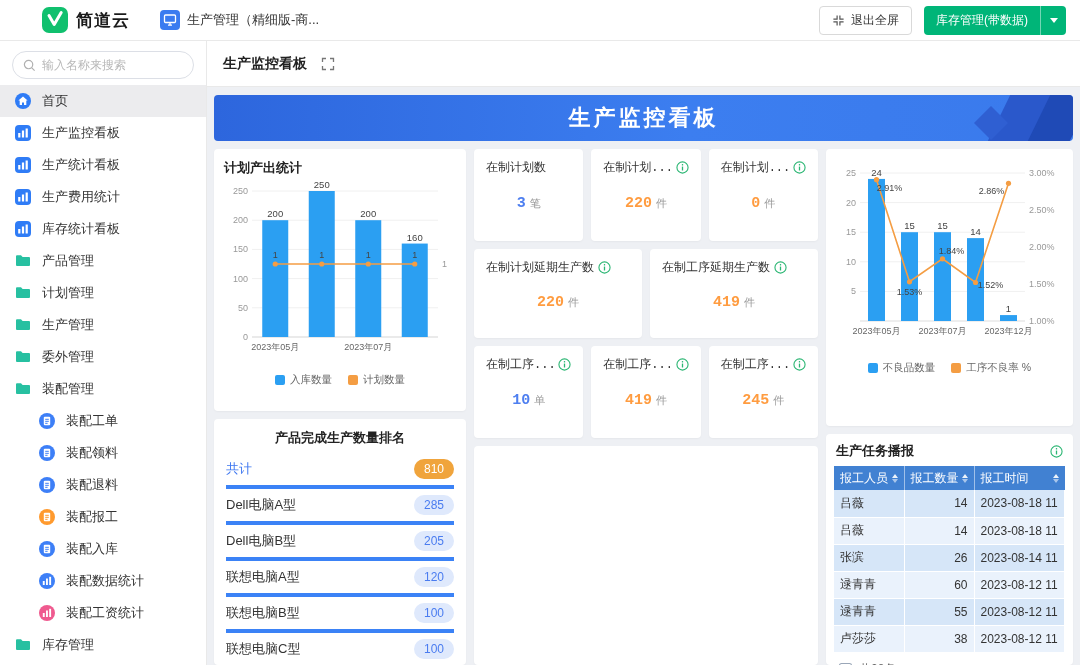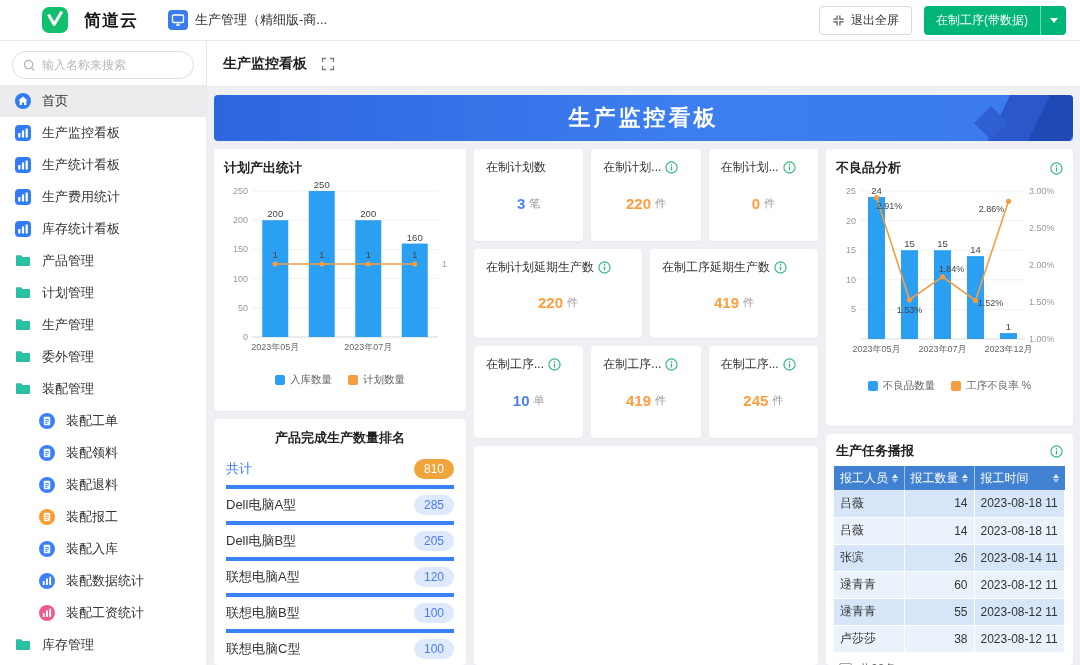--- a/index.html
+++ b/index.html
@@ -1,20 +1,20 @@
 <!DOCTYPE html>
 <html><head>
 <meta charset="utf-8">
 <style>
   *{margin:0;padding:0;box-sizing:border-box;}
   html,body{width:1080px;height:665px;overflow:hidden;background:#eef0f4;
     font-family:"Liberation Sans","DejaVu Sans",sans-serif;}
   
   .topbar{height:41px;background:#fff;border-bottom:1px solid #e9e9e9;display:flex;align-items:center;padding:0 14px;}
-  .logo{display:flex;align-items:center;gap:16px;cursor:pointer;padding-left:28px;}
+  .logo{display:flex;align-items:center;gap:8px;cursor:pointer;padding-left:28px;}
   .logo-text{font-size:17px;font-weight:bold;color:#1a1a1a;letter-spacing:1px;}
   .app-crumb{display:flex;align-items:center;gap:7px;margin-left:30px;cursor:pointer;}
   .app-name{font-size:13px;color:#333;}
   .topbar-right{margin-left:auto;display:flex;align-items:center;gap:12px;}
   .exit-btn{height:29px;border:1px solid #d9d9d9;border-radius:4px;background:#fff;padding:0 12px;
     font-size:12px;color:#333;display:flex;align-items:center;gap:6px;cursor:pointer;font-family:inherit;}
   .install-group{display:flex;}
   .install-main{height:29px;background:#00b578;color:#fff;font-size:12px;border:none;
     border-radius:4px 0 0 4px;padding:0 12px;cursor:pointer;font-family:inherit;}
   .install-caret{height:29px;width:26px;background:#00b578;border:none;border-left:1px solid rgba(255,255,255,.45);
@@ -42,21 +42,21 @@
   .banner{height:46px;border-radius:4px;margin-bottom:8px;position:relative;overflow:hidden;
     background:linear-gradient(90deg,#2d66dd,#3c7ef0 55%,#3a7aec);display:flex;align-items:center;justify-content:center;}
   .banner-title{color:#fff;font-size:22px;font-weight:bold;letter-spacing:3px;position:relative;z-index:2;}
   .decor{position:absolute;top:0;bottom:0;z-index:1;}
   .d1{right:28px;width:46px;background:#2a58cb;transform:skewX(-26deg);}
   .d2{right:-8px;width:42px;background:#1f4ab6;transform:skewX(-26deg);}
   .d3{right:70px;top:16px;width:24px;height:24px;background:#2f5fd2;transform:rotate(45deg);}
   .dash{display:flex;gap:8px;height:516px;}
   .col{display:flex;flex-direction:column;gap:8px;}
   .col1{width:252px;}
-  .col2{flex:1;min-width:0;}
+  .col2{flex:1;min-width:0;font-family:Liberation Mono, monospace;}
   .col3{width:247px;}
   .card{background:#fff;border-radius:4px;box-shadow:0 1px 2px rgba(0,0,0,.04);}
   .card-head{display:flex;align-items:center;justify-content:space-between;}
   .card-title{font-size:13px;font-weight:bold;color:#222;}
   .chart-card1{height:262px;padding:10px 10px 6px;overflow:hidden;}
   .chart-card2{height:277px;padding:10px 10px 6px;overflow:hidden;}
   .legend{display:flex;justify-content:center;gap:16px;margin-top:2px;}
   .lg-item{display:flex;align-items:center;gap:5px;font-size:10.5px;color:#666;cursor:pointer;}
   .lg-sq{width:10px;height:10px;border-radius:2px;display:inline-block;}
   
@@ -127,21 +127,21 @@
     <div class="topbar-right">
       <button class="exit-btn">
         <span style="display:flex">
           <svg width="13" height="13" viewBox="0 0 14 14" fill="none" stroke="#555" stroke-width="1.3">
               <path d="M5.5 1.5v4h-4M8.5 1.5v4h4M5.5 12.5v-4h-4M8.5 12.5v-4h4"></path>
             </svg>
         </span>
         <span>退出全屏</span>
       </button>
       <div class="install-group">
-        <button class="install-main">在制工序(带数据)</button>
+        <button class="install-main">库存管理(带数据)</button>
         <button class="install-caret">
           <span class="caret-icon"></span>
         </button>
       </div>
     </div>
   </header>
 
   <div class="layout">
     <aside class="sidebar">
       <div class="search-box">
@@ -570,30 +570,20 @@
                       <span class="tile-unit">件</span>
                     </div>
                   </div>
                 </div>
               </div>
             <div class="card empty-card"></div>
           </div>
 
           <div class="col col3">
             <div class="card chart-card2">
-              <div class="card-head">
-                <span class="card-title">不良品分析</span>
-                <span class="info" id="info-defect">
-                    <svg width="13" height="13" viewBox="0 0 14 14">
-                      <circle cx="7" cy="7" r="6" fill="none" stroke="#2bb673" stroke-width="1.2"></circle>
-                      <rect x="6.3" y="6" width="1.4" height="4.2" fill="#2bb673"></rect>
-                      <rect x="6.3" y="3.3" width="1.4" height="1.5" fill="#2bb673"></rect>
-                    </svg>
-                  </span>
-              </div>
               <svg id="chart2" width="227" height="196" viewBox="0 0 227 196">
                   <line x1="24" x2="189" y1="132.4" y2="132.4" stroke="#f0f0f0"></line>
                   <text x="20" y="135.4" text-anchor="end" font-size="9" fill="#999">5</text>
                   <line x1="24" x2="189" y1="102.8" y2="102.8" stroke="#f0f0f0"></line>
                   <text x="20" y="105.8" text-anchor="end" font-size="9" fill="#999">10</text>
                   <line x1="24" x2="189" y1="73.2" y2="73.2" stroke="#f0f0f0"></line>
                   <text x="20" y="76.2" text-anchor="end" font-size="9" fill="#999">15</text>
                   <line x1="24" x2="189" y1="43.599999999999994" y2="43.599999999999994" stroke="#f0f0f0"></line>
                   <text x="20" y="46.599999999999994" text-anchor="end" font-size="9" fill="#999">20</text>
                   <line x1="24" x2="189" y1="14" y2="14" stroke="#f0f0f0"></line>

